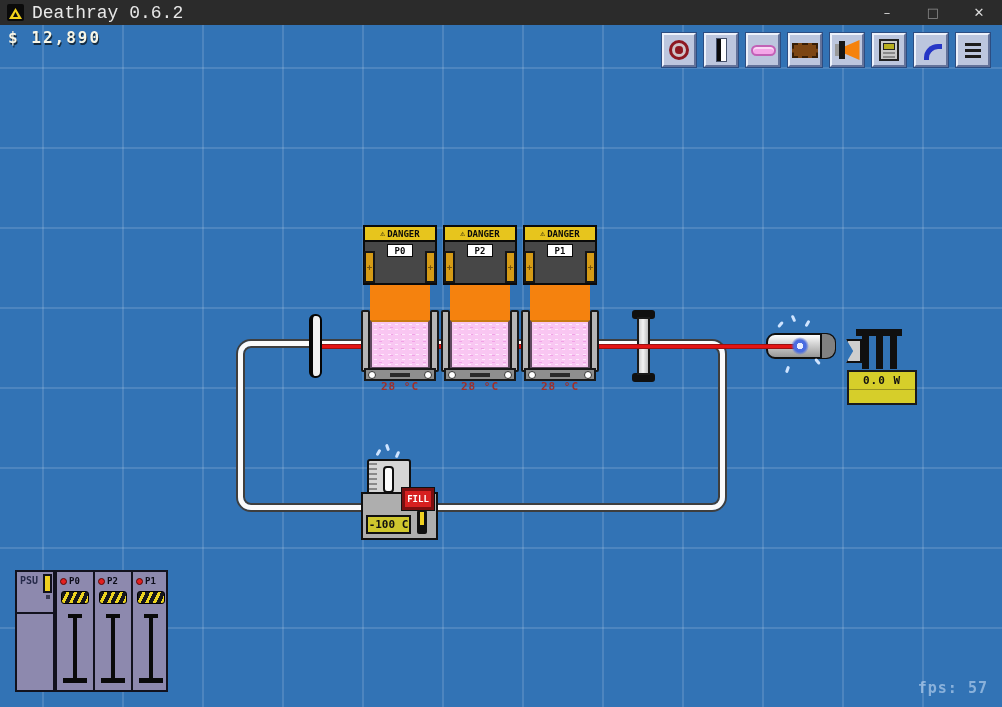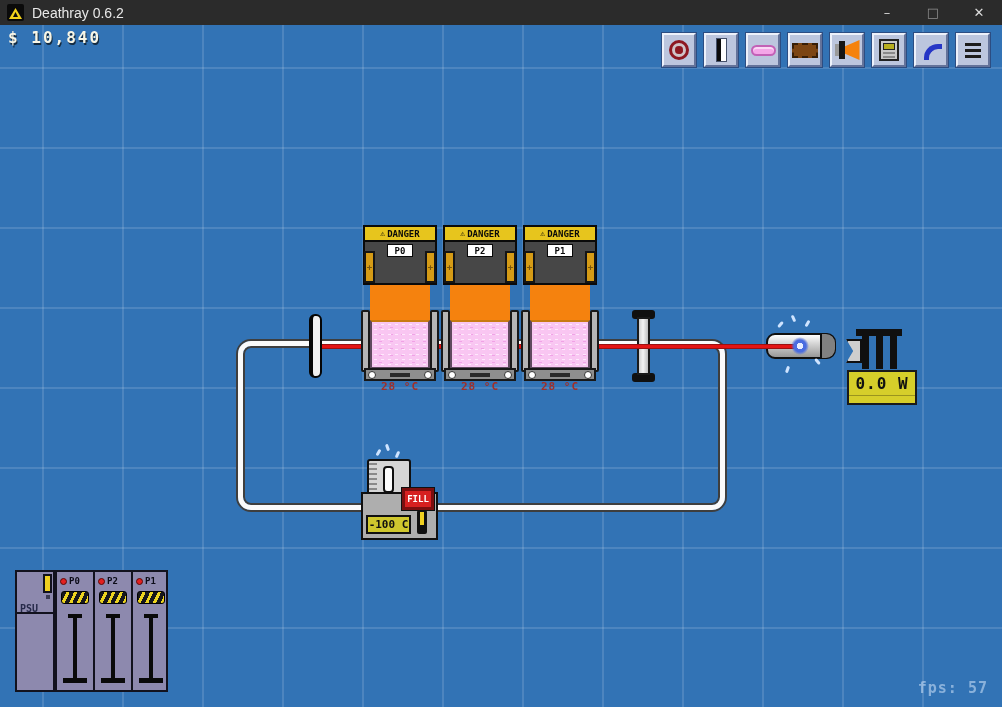--- a/index.html
+++ b/index.html
@@ -9,21 +9,21 @@
 
   
   .titlebar { position:absolute; left:0; top:0; width:1002px; height:25px;
               background:#2b2b2b; display:flex; align-items:center; z-index:20; }
   .app-icon { width:17px; height:17px; background:#0a0a0a; margin-left:7px;
               display:flex; align-items:flex-end; justify-content:center; border-radius:2px; }
   .app-icon .tri { width:13px; height:11px; background:#f2d31b; margin-bottom:2px;
               clip-path:polygon(50% 0,100% 100%,0 100%); position:relative; }
   .app-icon .tri::after { content:""; position:absolute; left:4px; top:4px; width:5px; height:5px;
               background:#0a0a0a; clip-path:polygon(50% 0,100% 100%,0 100%); }
-  .app-title { color:#e8e8e8; font-family:Liberation Sans, sans-serif; font-size:14px; margin-left:8px; }
+  .app-title { color:#e8e8e8; font-family:Liberation Mono, monospace; font-size:18px; margin-left:8px; }
   .win-controls { margin-left:auto; display:flex; height:100%; }
   .win-btn { width:46px; height:100%; display:flex; align-items:center; justify-content:center;
              color:#dcdcdc; font-size:13px; font-family:"DejaVu Sans", sans-serif; cursor:default; }
   .win-btn.max { color:#8f8f8f; }
 
   
   .game-canvas { position:absolute; left:0; top:25px; width:1002px; height:682px;
     background-color:#3273b5;
     background-image:
       linear-gradient(rgba(255,255,255,.13) 2px, transparent 2px),
@@ -122,21 +122,21 @@
           background:radial-gradient(circle,#e6ecff 0 3px,#4a6ce0 3px 6px,rgba(60,90,210,0) 9px);
           z-index:5; }
   .spark { position:absolute; width:3px; height:7px; background:#cfe4ff; border-radius:2px; z-index:5; }
 
   .fin-top { position:absolute; left:856px; top:329px; width:46px; height:7px; background:#101010; z-index:3; }
   .fin { position:absolute; top:329px; width:7px; height:40px; background:#101010; z-index:3; }
   .fin-bracket { position:absolute; left:846px; top:339px; width:16px; height:24px; background:#cecece;
           border:2px solid #101010; clip-path:polygon(0 0,100% 0,100% 100%,0 100%,45% 50%); z-index:3; }
   .meter-display { position:absolute; left:847px; top:370px; width:70px; height:35px;
           background:#d6ce2a; border:2px solid #1a1a1a; text-align:center; z-index:3; }
-  .meter-display span { display:block; margin-top:2px; font-size:16px; font-weight:bold; color:#111;
+  .meter-display span { display:block; margin-top:2px; font-size:11px; font-weight:bold; color:#111;
           letter-spacing:1px; border-bottom:1px solid #9a941e; padding-bottom:2px; }
 
   
   .cooler-tank { position:absolute; left:367px; top:459px; width:44px; height:38px;
           background:#d6d6d6; border:2px solid #101010; border-radius:3px; z-index:6; }
   .cooler-tank .ribs { position:absolute; left:0; top:2px; bottom:2px; width:8px;
           background:repeating-linear-gradient(180deg,#8a8a8a 0 2px,#d6d6d6 2px 5px); }
   .cooler-tank .gauge { position:absolute; left:14px; top:5px; width:11px; height:27px;
           background:#fdfdfd; border:2px solid #101010; border-radius:4px; }
   .cooler-body { position:absolute; left:361px; top:492px; width:77px; height:48px;
@@ -149,21 +149,21 @@
           background:#cfc72e; border:2px solid #101010; color:#101010; font-size:11px;
           font-weight:bold; display:flex; align-items:center; justify-content:center; z-index:7; }
   .cooler-lever { position:absolute; left:417px; top:510px; width:10px; height:24px; background:#101010;
           border-radius:2px; z-index:7; cursor:pointer; }
   .cooler-lever i { position:absolute; left:3px; top:2px; width:4px; height:13px; background:#f0d020; }
 
   
   .psu { position:absolute; left:15px; top:570px; width:153px; height:122px; background:#8d89ae;
          border:2px solid #12121e; z-index:8; }
   .psu-col0 { position:absolute; left:0; top:0; width:38px; height:100%; border-right:2px solid #12121e; }
-  .psu-title { position:absolute; left:3px; top:3px; font-size:10px; font-weight:bold; color:#262a4a;margin-top:28px; }
+  .psu-title { position:absolute; left:3px; top:3px; font-size:10px; font-weight:bold; color:#262a4a; }
   .psu-divider { position:absolute; left:0; top:40px; width:100%; border-top:2px solid #12121e; }
   .psu-lever { position:absolute; left:26px; top:2px; width:9px; height:19px; background:#f0d020;
          border:2px solid #12121e; cursor:pointer; }
   .psu-lever::after { content:""; position:absolute; left:1px; top:19px; width:4px; height:4px; background:#3a3a52; }
   .psu-ch { position:absolute; top:0; width:38px; height:100%; border-left:2px solid #12121e; }
   .psu-ch .hdr { display:flex; align-items:center; gap:2px; margin:4px 0 0 3px; }
   .psu-ch .led { width:7px; height:7px; border-radius:50%; background:#e32020; border:1px solid #5a0a0a; }
   .psu-ch .lbl { font-size:9px; font-weight:bold; color:#0c0c18; letter-spacing:0; }
   .psu-ch .ticks { width:28px; height:13px; margin:5px auto 0; border-radius:3px; border:1px solid #000;
          background:repeating-linear-gradient(115deg,#17171c 0 4px,#edd41f 4px 7px); }
@@ -186,21 +186,21 @@
     <div class="app-title">Deathray 0.6.2</div>
     <div class="win-controls">
       <div class="win-btn">–</div>
       <div class="win-btn max">□</div>
       <div class="win-btn">✕</div>
     </div>
   </div>
 
   <div class="game-canvas"></div>
 
-  <div class="money">$ 10,840</div>
+  <div class="money">$ 12,890</div>
   <div class="fps">fps: 57</div>
 
   <div class="tool-btn" style="left:662px">
     <div class="ic-coil">
         <i></i>
       </div>
   </div>
   <div class="tool-btn" style="left:704px">
     <div class="ic-mirror"></div>
   </div>

